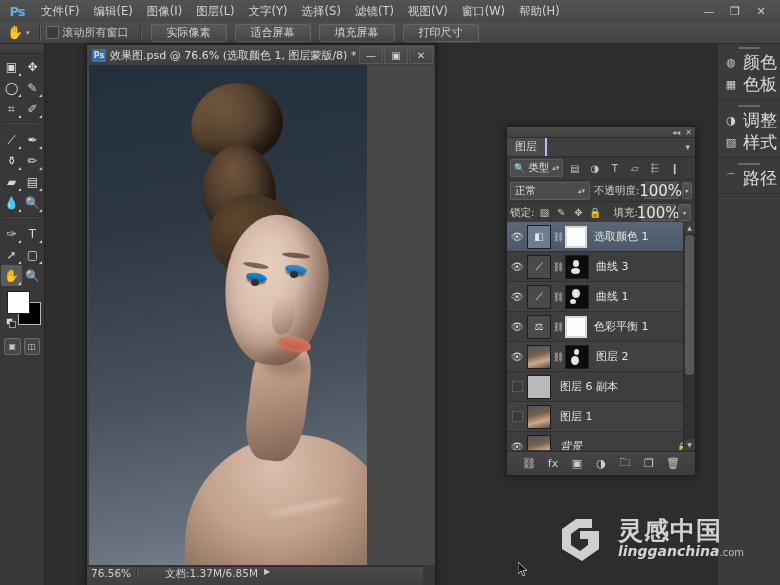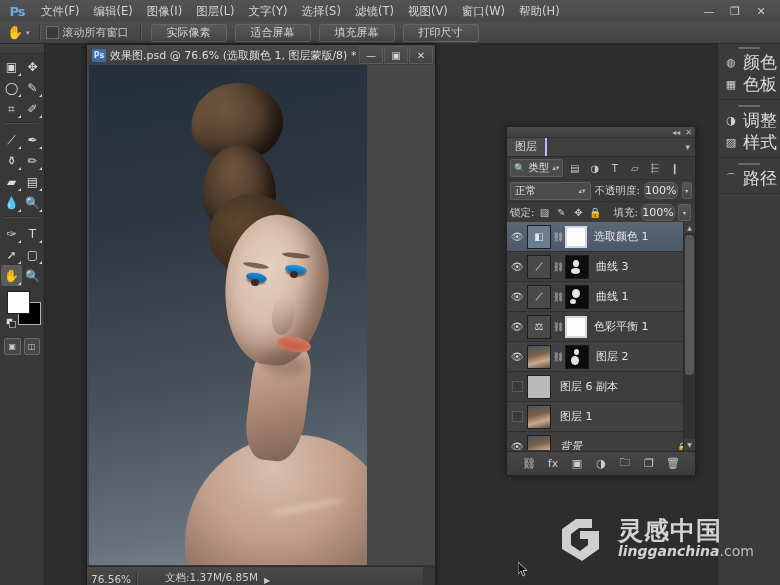--- a/index.html
+++ b/index.html
@@ -68,21 +68,21 @@
   .doc-title-text{font-size:11px;color:#dcdcdc;white-space:nowrap;overflow:hidden;}
   .doc-wbtns{margin-left:auto;display:flex;}
   .doc-wbtn{width:22px;height:16px;display:flex;align-items:center;justify-content:center;
     color:#d5d5d5;font-size:10px;background:linear-gradient(#4f4f4f,#444);border:1px solid #5a5a5a;
     margin-left:1px;border-radius:1px;}
   .doc-canvas-wrap{position:absolute;left:0;top:20px;width:348px;height:500px;background:#474747;overflow:hidden;}
   .canvas{position:absolute;left:2px;top:0px;width:278px;height:500px;overflow:hidden;
     background:linear-gradient(170deg,#232f3a 0%,#2c3742 30%,#46515c 62%,#67717c 88%,#7e8791 100%);}
   .doc-status{position:absolute;left:0;bottom:0;width:336px;height:19px;
     background:linear-gradient(#4a4a4a,#3f3f3f);border-top:1px solid #2b2b2b;
-    display:flex;align-items:flex-end;padding-left:4px;box-sizing:border-box;font-size:10.5px;color:#d0d0d0;}
+    display:flex;align-items:flex-start;padding-left:4px;box-sizing:border-box;font-size:10.5px;color:#d0d0d0;}
   .zoomval{min-width:40px;}
   .st-sep{width:1px;height:12px;background:#333;border-right:1px solid #585858;margin:0 5px;}
   .st-arrow{font-size:8px;color:#c9c9c9;margin-left:6px;}
   .st-doc{margin-left:22px;}
 
   
   .ph{position:absolute;}
   .hair-bun{left:102px;top:18px;width:92px;height:78px;border-radius:48% 52% 46% 54%/55% 52% 48% 45%;
     background:radial-gradient(ellipse at 38% 32%,#6f5640 0%,#54402e 45%,#33261b 85%);
     box-shadow:inset -10px -8px 18px rgba(0,0,0,.55),inset 8px 6px 14px rgba(170,130,90,.22);
@@ -139,22 +139,22 @@
   .lp-kind .mag{font-size:9px;color:#cfcfcf;}
   .lp-kind .txt{font-size:10.5px;color:#dedede;}
   .lp-kind .updown{font-size:7px;color:#bbb;line-height:7px;}
   .lp-ficon{width:17px;height:16px;display:flex;align-items:center;justify-content:center;
     font-size:10px;color:#c6c6c6;}
   .lp-row2{height:21px;display:flex;align-items:center;padding:0 3px;gap:4px;border-bottom:1px solid #313131;}
   .lp-select{width:92px;height:16px;background:#4b4b4b;border:1px solid #5e5e5e;border-radius:2px;
     display:flex;align-items:center;padding:0 4px;font-size:10.5px;color:#e0e0e0;}
   .lp-select .updown{margin-left:auto;font-size:7px;color:#bbb;}
   .lp-lbl{font-size:10.5px;color:#cfcfcf;white-space:nowrap;}
-  .lp-num{width:32px;height:15px;background:#4b4b4b;border:1px solid #5e5e5e;border-radius:6px;
-    font-size:11px;color:#e6e6e6;display:flex;align-items:center;justify-content:center;}
+  .lp-num{width:32px;height:15px;background:#4b4b4b;border:1px solid #5e5e5e;border-radius:0;
+    font-size:15px;color:#e6e6e6;display:flex;align-items:center;justify-content:center;}
   .lp-nstep{width:11px;height:15px;background:linear-gradient(#555,#464646);border:1px solid #5e5e5e;
     border-radius:2px;display:flex;align-items:center;justify-content:center;font-size:6px;color:#ccc;}
   .lp-row3{height:21px;display:flex;align-items:center;padding:0 3px;gap:3px;border-bottom:1px solid #2c2c2c;}
   .lp-lockicon{width:14px;height:14px;display:flex;align-items:center;justify-content:center;
     font-size:10px;color:#c2c2c2;}
 
   .lp-list{position:absolute;left:0;top:95px;width:188px;height:228px;overflow:hidden;background:#393939;}
   .lrow{height:29px;display:flex;align-items:center;border-bottom:1px solid #313131;position:relative;}
   .lrow.sel{background:linear-gradient(#5a6777,#4c5867);}
   .lrow:not(.sel){background:#3e3e3e;}
@@ -200,21 +200,21 @@
     font-size:11px;color:#cfcfcf;}
   .dock-lbl{font-size:17px;color:#dcdcdc;}
 
   
   .wm{position:absolute;left:558px;top:508px;width:214px;height:62px;display:flex;align-items:center;gap:6px;}
   .wm-mark{width:54px;height:48px;position:relative;flex:0 0 auto;}
   .wm-text{display:flex;flex-direction:column;justify-content:center;}
   .wm-cn{font-size:25px;color:#d3d3d3;font-weight:bold;letter-spacing:1px;line-height:1.05;
     font-family:"DejaVu Sans","Liberation Sans",sans-serif;}
   .wm-en{font-size:14px;color:#d3d3d3;font-weight:bold;font-style:italic;line-height:1.1;}
-  .wm-en .dotcom{font-size:14px;font-weight:normal;font-style:normal;color:#bdbdbd;margin-top:21px;}
+  .wm-en .dotcom{font-size:10px;font-weight:normal;font-style:normal;color:#bdbdbd;margin-top:21px;}
 
   .cursor{position:absolute;left:518px;top:562px;width:10px;height:15px;}
 </style>
 </head>
 <body>
 
 <div id="app">
 
   <div class="menubar">
     <div class="ps-logo">Ps</div>

